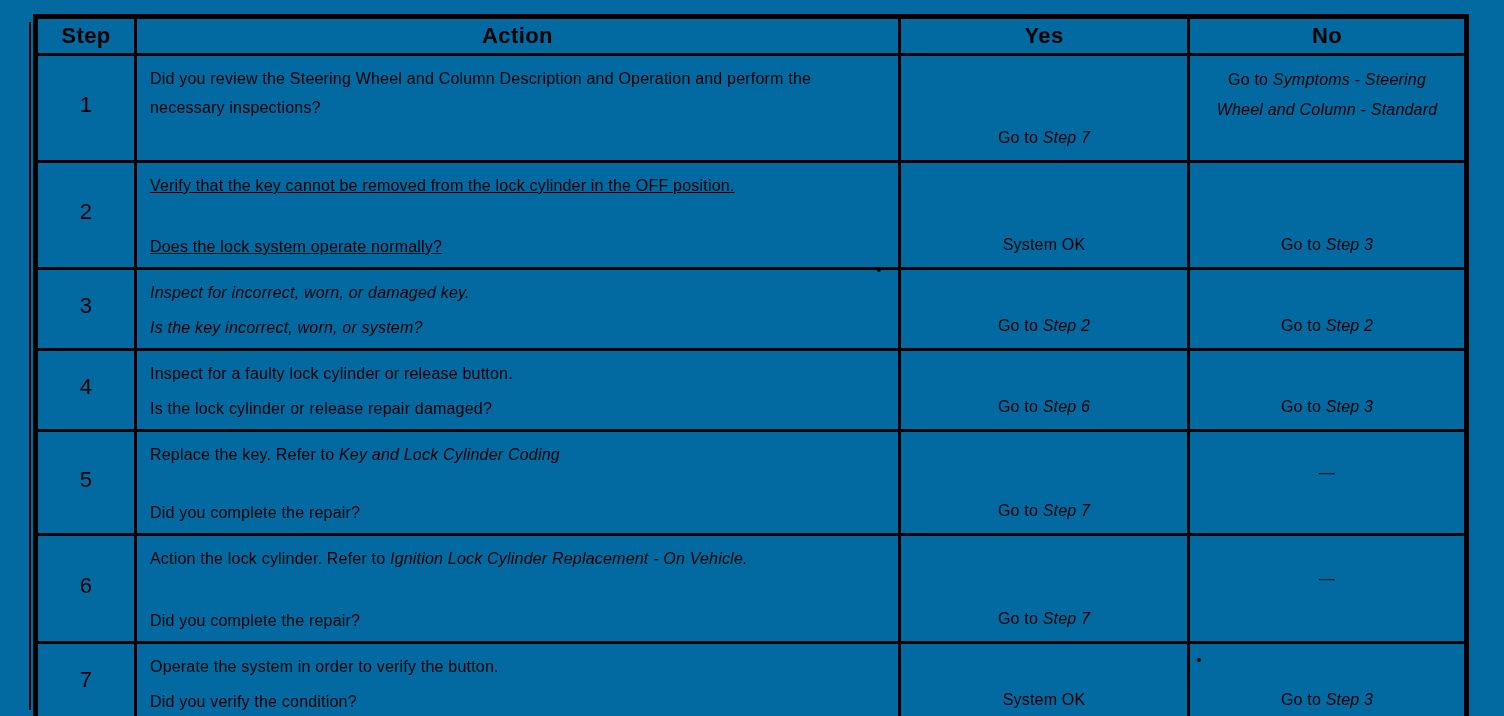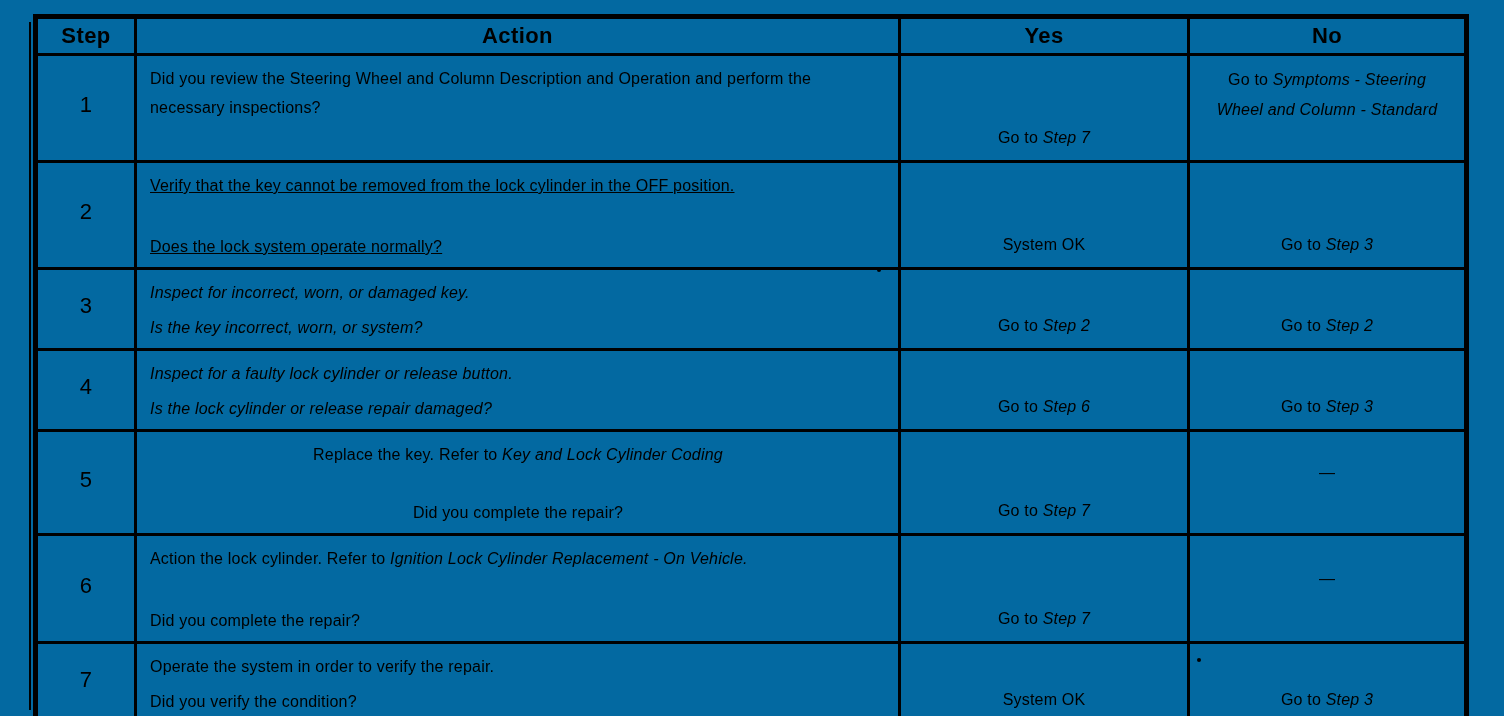--- a/index.html
+++ b/index.html
@@ -62,22 +62,22 @@
     padding: 8px 12px 6px 13px;
   }
   .cellbox {
     display: flex;
     flex-direction: column;
     justify-content: space-between;
   }
   .r1 .cellbox { height: 90px; }
   .r2 .cellbox { height: 90px; text-decoration: underline; }
   .r3 .cellbox { height: 64px; font-style: italic; }
-  .r4 .cellbox { height: 64px; font-style: italic; }
-  .r5 .cellbox { height: 87px; align-items: center; }
+  .r4 .cellbox { height: 64px; }
+  .r5 .cellbox { height: 87px; }
   .r6 .cellbox { height: 91px; }
   .r7 .cellbox { height: 64px; }
   .cellbox p { margin: 0; }
 
   td.result {
     text-align: center;
     padding: 4px 16px 8px;
   }
   td.result.bottom { vertical-align: bottom; }
   td.result.top    { vertical-align: top; padding-top: 9px; line-height: 30px; }
@@ -183,21 +183,21 @@
               <p><span>Did you complete the repair?</span></p>
             </div>
           </td>
           <td class="result bottom"><span>Go to </span><span class="it">Step 7</span></td>
           <td class="result middle"><span>—</span></td>
         </tr>
         <tr class="r7">
           <td class="step">7</td>
           <td class="action">
             <div class="cellbox">
-              <p><span>Operate the system in order to verify the repair.</span></p>
+              <p><span>Operate the system in order to verify the button.</span></p>
               <p><span>Did you verify the condition?</span></p>
             </div>
           </td>
           <td class="result bottom"><span>System OK</span></td>
           <td class="result bottom"><span>Go to </span><span class="it">Step 3</span></td>
         </tr>
       </tbody>
   </table>
 </div>
 

